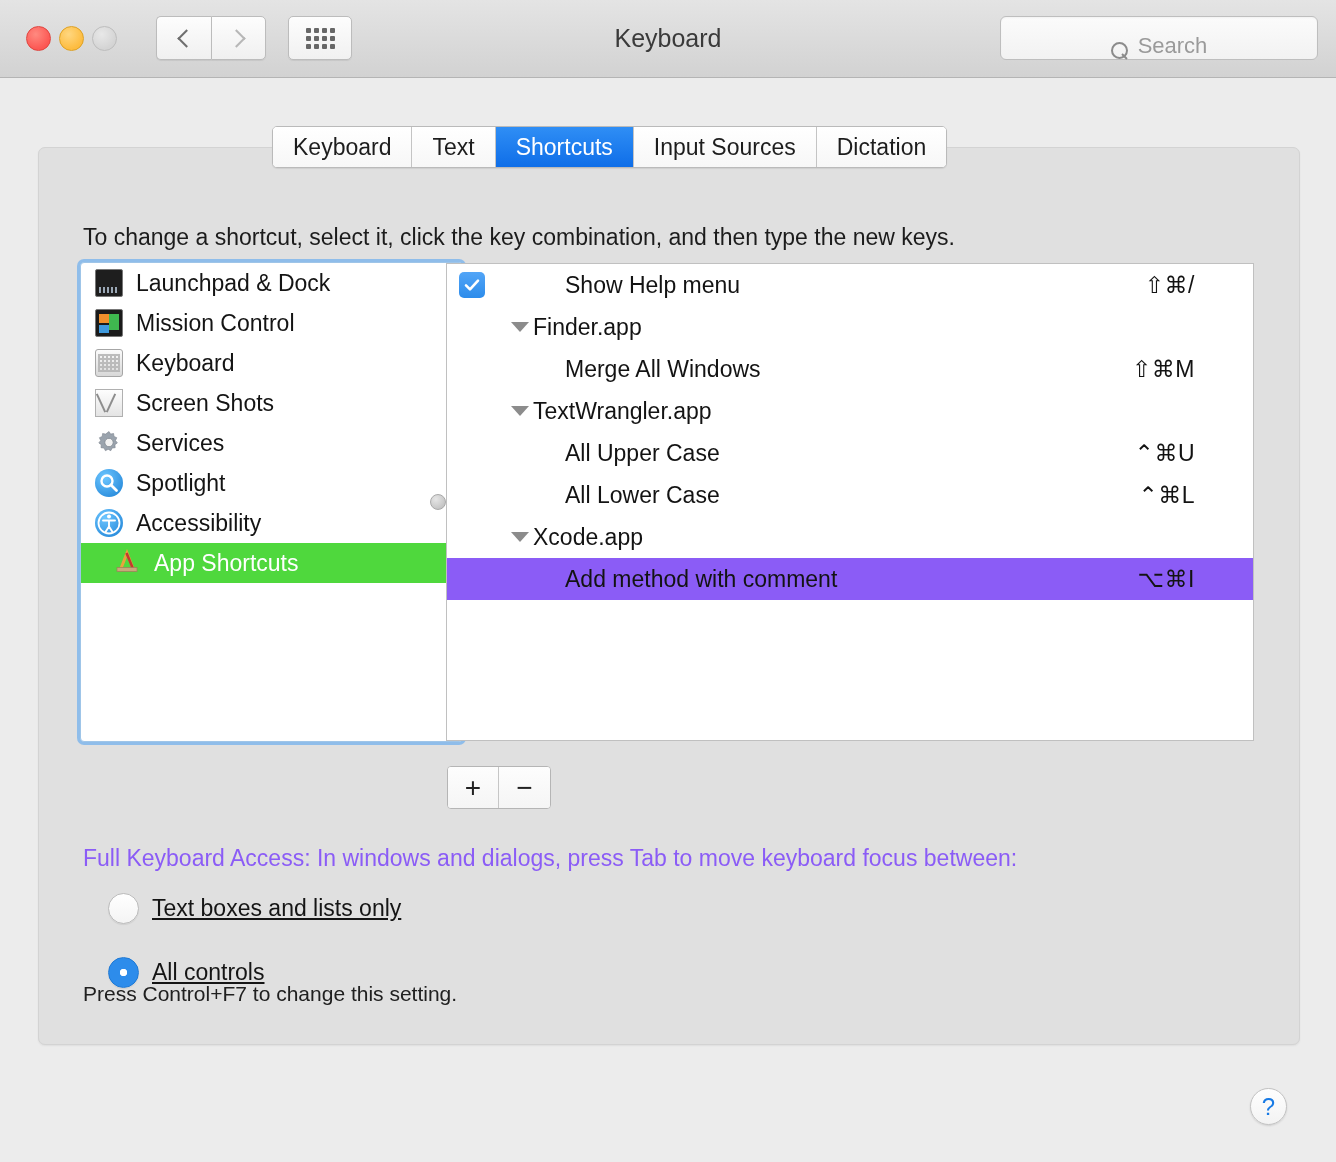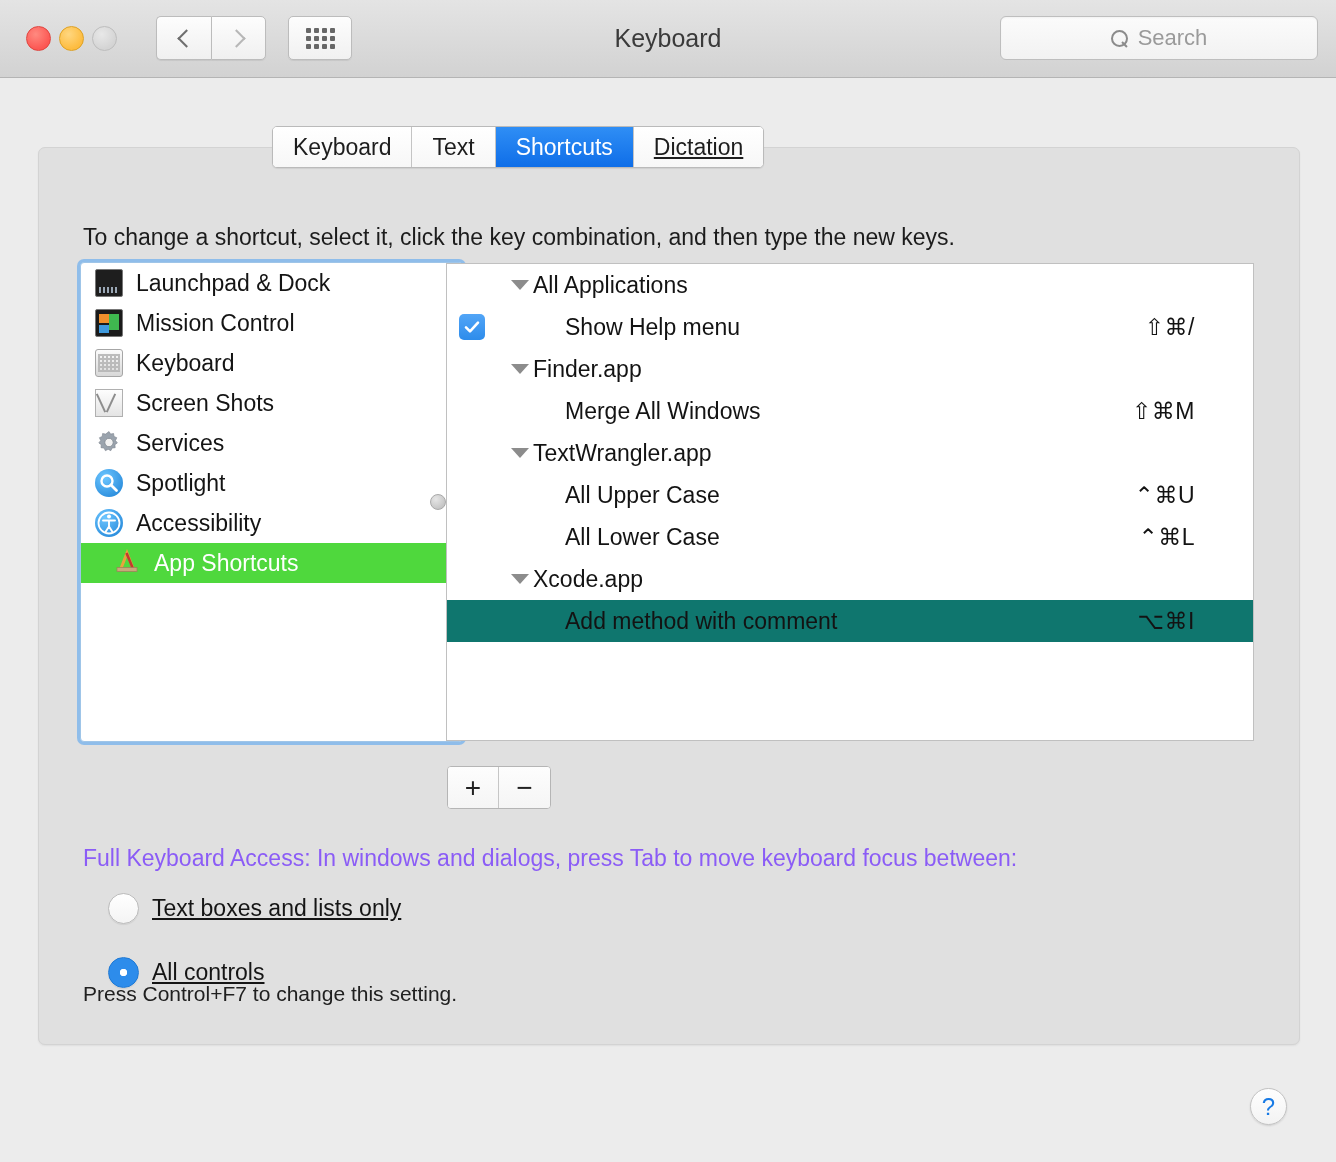--- a/index.html
+++ b/index.html
@@ -50,21 +50,21 @@
 
   .wintitle {
     position: absolute; left: 0; top: 24px; width: 1336px; text-align: center;
     font-size: 25px; color: #3a3a3a;
   }
 
   .searchbox {
     position: absolute; right: 18px; top: 16px; width: 318px; height: 44px;
     border-radius: 6px; border: 1px solid #bebebe;
     background: linear-gradient(to bottom, #fbfbfb, #f2f2f2);
-    display: flex; align-items: center; justify-content: center; gap: 10px;
+    display: flex; align-items: flex-end; justify-content: center; gap: 10px;
     box-shadow: inset 0 1px 2px rgba(0,0,0,0.04);
   }
   .mag { position: relative; width: 17px; height: 17px; }
   .mag::before { content:""; position:absolute; left:0; top:0; width:13px; height:13px; border:2px solid #8b8b8b; border-radius:50%; }
   .mag::after  { content:""; position:absolute; left:11px; top:11px; width:7px; height:2px; background:#8b8b8b; transform: rotate(45deg); transform-origin: left center;}
   .searchph { font-size: 22px; color: #9a9a9a; }
 
   
   .pane {
     position: absolute; left: 38px; top: 147px; width: 1262px; height: 898px;
@@ -79,21 +79,21 @@
     display: flex; border: 1px solid #bababa; border-radius: 5px; overflow: hidden;
     background: #fff; box-shadow: 0 1px 1px rgba(0,0,0,0.08);
     z-index: 5;
   }
   .tab {
     display: flex; align-items: center; justify-content: center;
     padding: 0 20px; font-size: 23px; color: #1d1d1d;
     background: linear-gradient(to bottom, #ffffff, #f7f7f7);
     border-right: 1px solid #c4c4c4;
   }
-  .tab:last-child { border-right: none; text-decoration: underline; }
+  .tab:last-child { border-right: none; }
   .tab.active { background: linear-gradient(to bottom, #2f8ef5, #0f6ee8); color: #fff; }
 
   
   .instruction {
     position: absolute; left: 83px; top: 224px;
     font-size: 23px; color: #1c1c1c;
   }
 
   
   .leftlist {
@@ -135,21 +135,21 @@
     border: 1px solid #a9a9a9;
   }
 
   
   .tree {
     position: absolute; left: 446px; top: 263px; width: 808px; height: 478px;
     background: #fff; border: 1px solid #c0c0c0;
     overflow: hidden;
   }
   .trow { height: 42px; display: flex; align-items: center; position: relative; }
-  .trow.highlight { background: #0f766e; }
+  .trow.highlight { background: #8b5cf6; }
   .disc {
     position: absolute; left: 64px; width: 0; height: 0;
     border-left: 9px solid transparent; border-right: 9px solid transparent;
     border-top: 10px solid #8c8c8c;
   }
   .tgroup-label { position: absolute; left: 86px; font-size: 23px; color: #131313; }
   .titem-label  { position: absolute; left: 118px; font-size: 23px; color: #131313; }
   .tkeys { position: absolute; right: 58px; font-size: 23px; color: #131313; letter-spacing: 0.5px; }
   .tcheck {
     position: absolute; left: 12px; width: 26px; height: 26px; border-radius: 5px;
@@ -244,20 +244,21 @@
     <span class="searchph">Search</span>
   </div>
 </div>
 
 <div class="pane"></div>
 
 <div class="tabs">
   <div class="tab">Keyboard</div>
   <div class="tab">Text</div>
   <div class="tab active">Shortcuts</div>
+  <div class="tab">Input Sources</div>
   <div class="tab">Dictation</div>
 </div>
 
 <div class="instruction">To change a shortcut, select it, click the key combination, and then type the new keys.</div>
 
 <div class="leftlist">
 
   <div class="lrow">
     <span class="licon ic-launchpad"></span>
     <span class="lbl">Launchpad &amp; Dock</span>
@@ -323,24 +324,20 @@
     </span>
     <span class="lbl">App Shortcuts</span>
   </div>
 
 </div>
 
 <div class="splithandle"></div>
 
 <div class="tree">
 
-  <div class="trow">
-    <span class="disc"></span>
-    <span class="tgroup-label">All Applications</span>
-  </div>
 
   <div class="trow">
     <span class="tcheck">
       <svg viewBox="0 0 18 18">
           <path d="M3 9.4 L7 13.4 L15 4.6" fill="none" stroke="#fff" stroke-width="2.6" stroke-linecap="round" stroke-linejoin="round"></path>
         </svg>
     </span>
     <span class="titem-label">Show Help menu</span>
     <span class="tkeys">⇧⌘/</span>
   </div>

